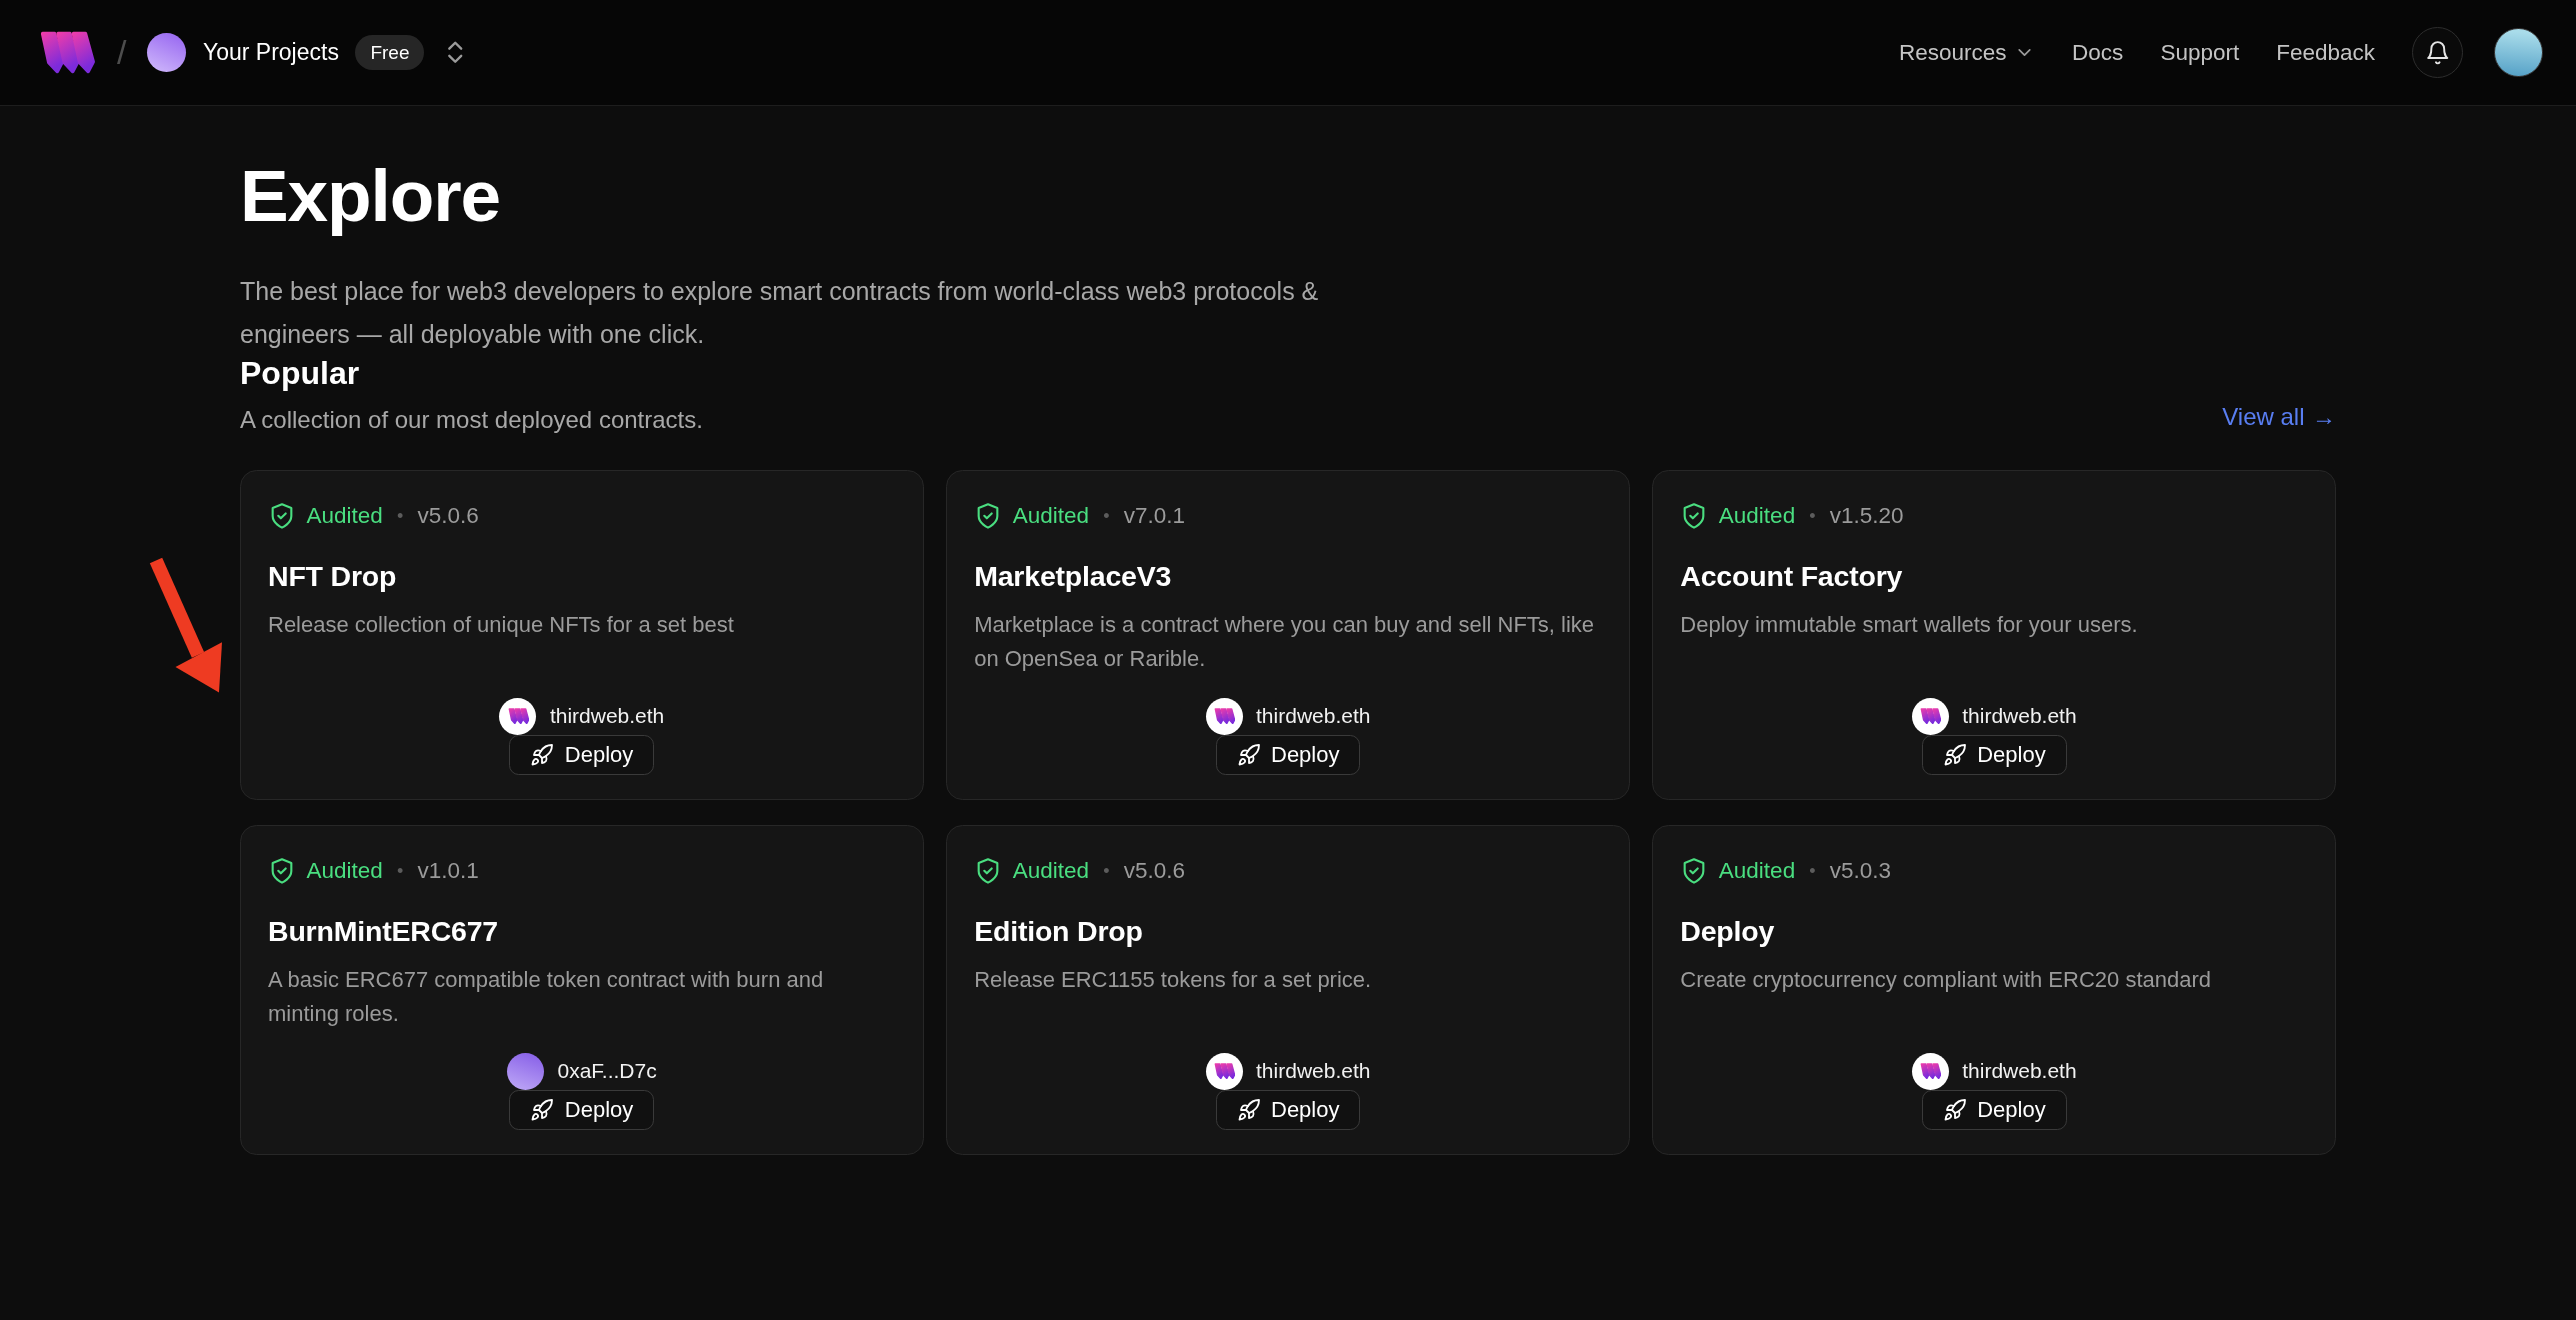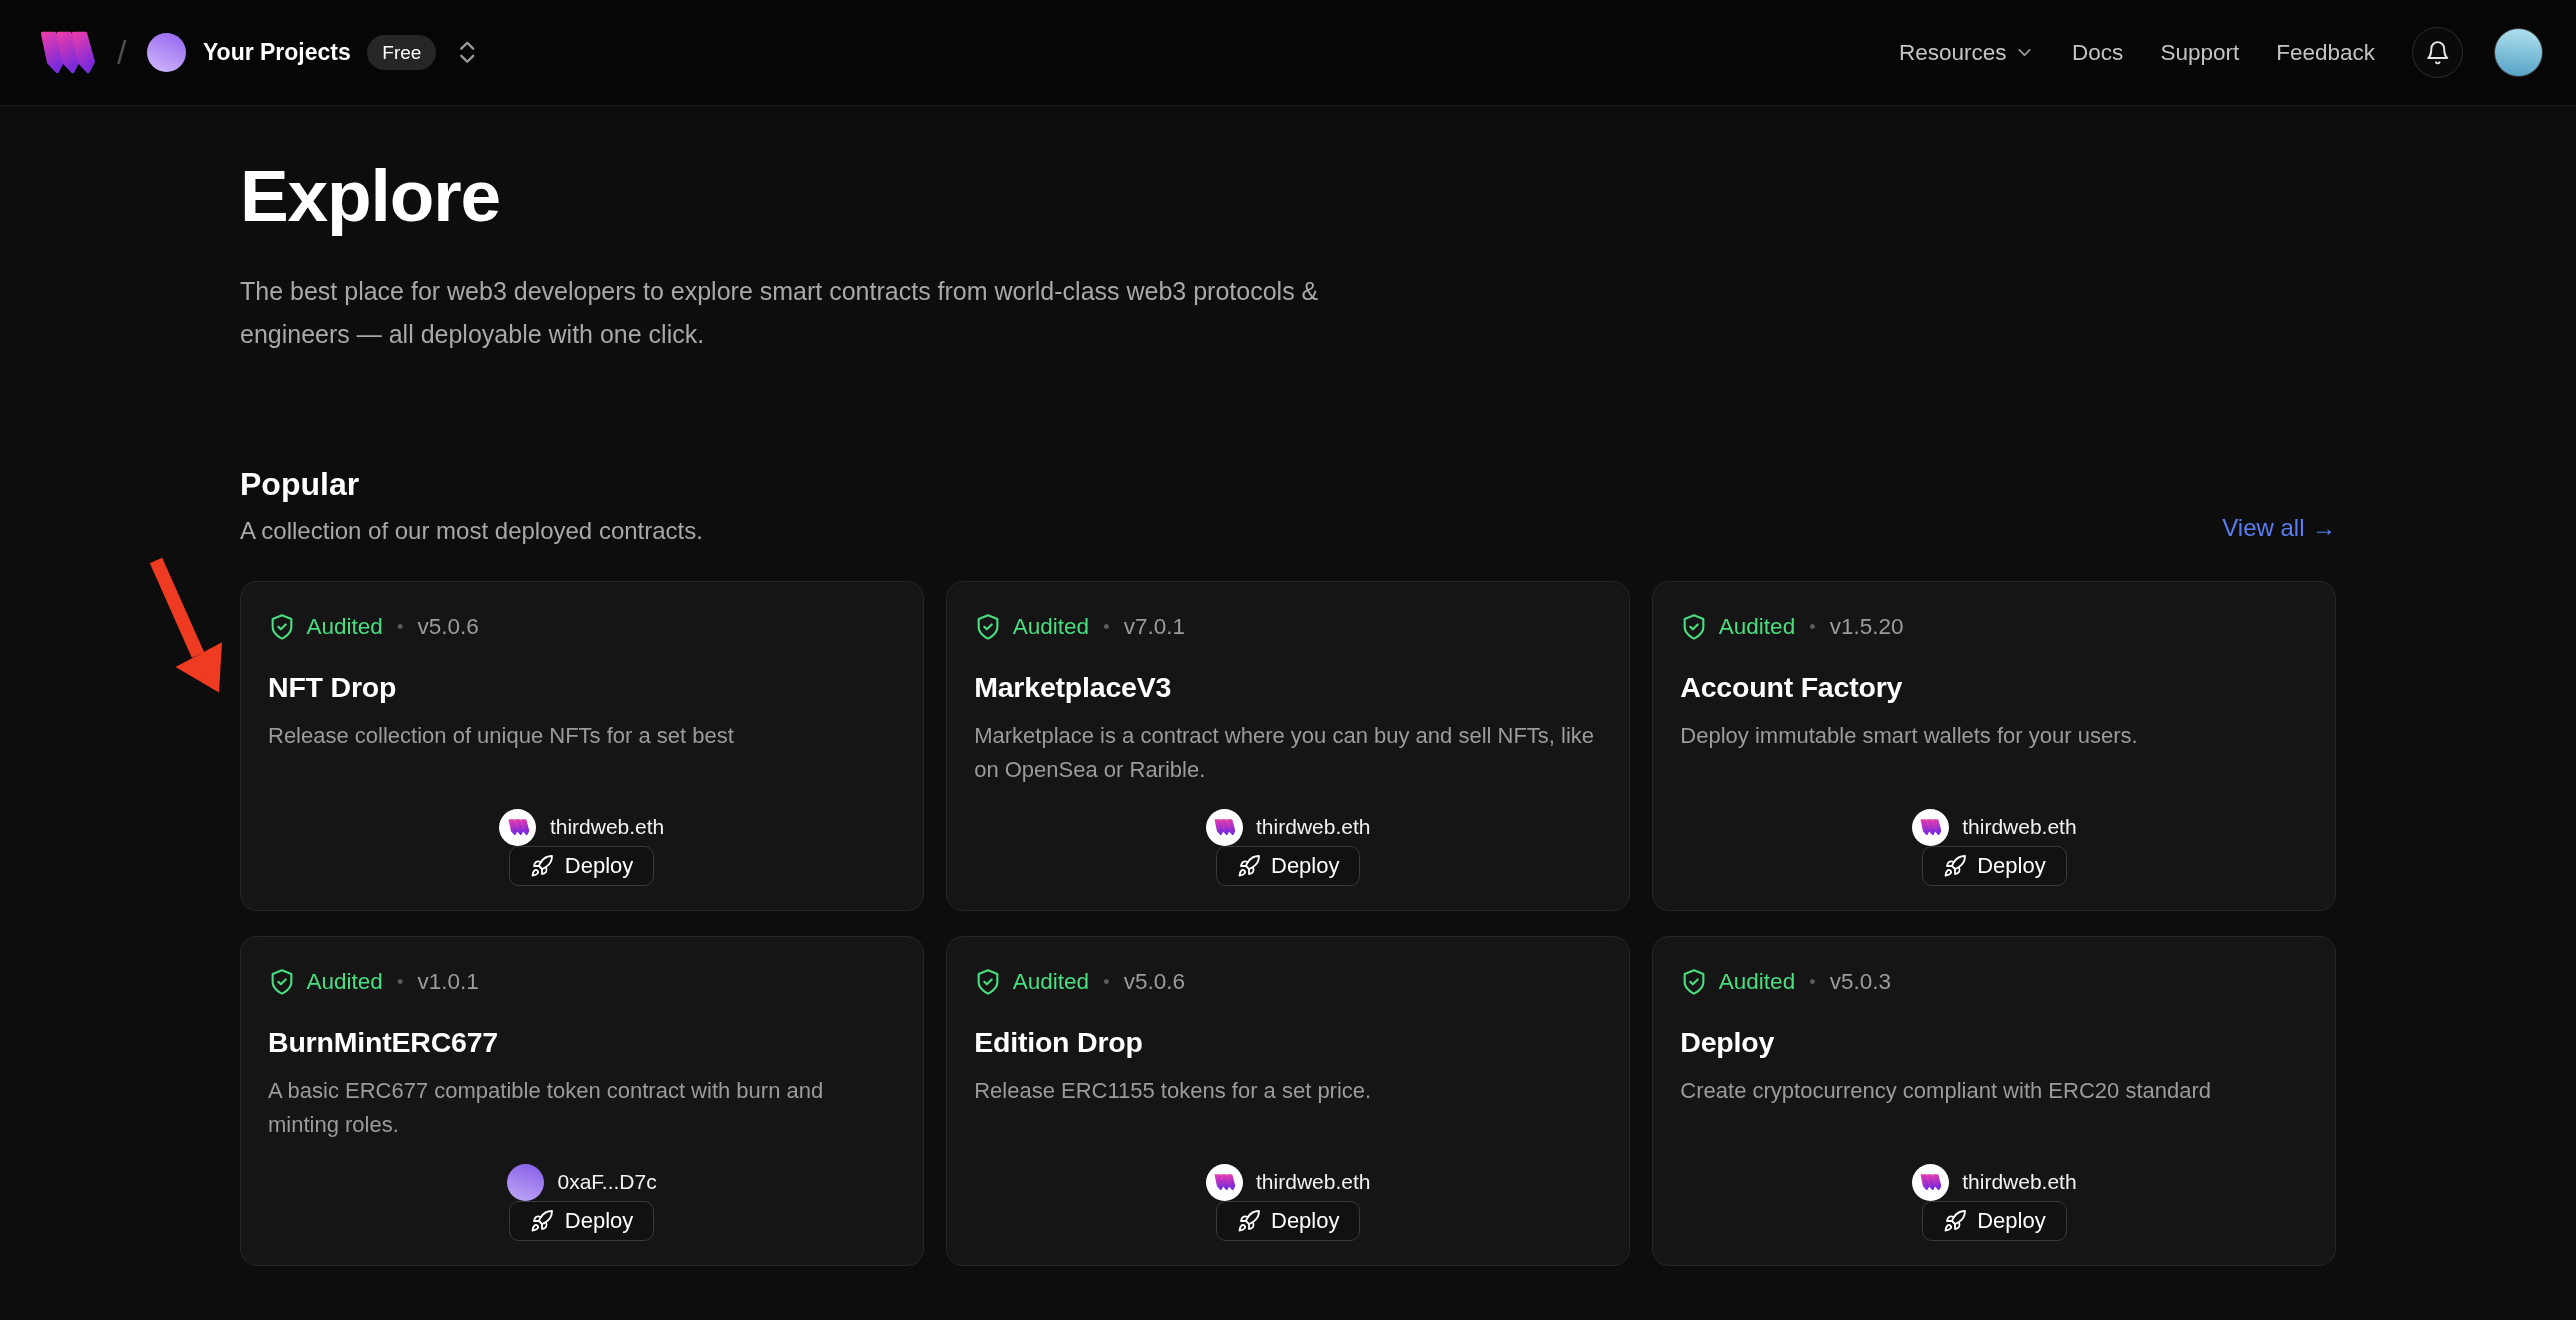--- a/index.html
+++ b/index.html
@@ -22,21 +22,21 @@
     padding:0 33px 0 36px;
   }
   .nav-left { display:flex; align-items:center; gap:21px; }
   .logo-mark { width:60px; height:43px; cursor:pointer; }
   .slash { color:#4d4d4d; font-size:34px; font-weight:400; }
   .project-switcher { display:flex; align-items:center; gap:16.5px; cursor:pointer; }
   .project-avatar {
     width:39px; height:39px; border-radius:50%;
     background:linear-gradient(205deg,#9d6ff2 15%,#cbb2fa 90%);
   }
-  .project-name { font-size:23px; font-weight:700; color:#fff; }
+  .project-name { font-size:23px; font-weight:400; color:#fff; }
   .plan-badge {
     background:#262626; color:#ffffff;
     font-size:19px; font-weight:500;
     padding:6.7px 15px; border-radius:749px;
   }
   .updown-icon { width:28.5px; height:28.5px; color:#9a9a9a; }
 
   .nav-right { display:flex; align-items:center; gap:37px; }
   .nav-link {
     color:#c4c4c4; font-size:22.5px; text-decoration:none; cursor:pointer;
@@ -63,21 +63,20 @@
   .page-title {
     font-size:73px; font-weight:700; letter-spacing:-1.1px; color:#fff;
   }
   .page-desc {
     margin-top:33px;
     font-size:25px; line-height:1.7; color:#a8a8a8;
     max-width:1110px;
   }
 
   .section-head {
-    margin-top:111px;
     display:flex; justify-content:space-between; align-items:flex-end;
   }
   .section-title { font-size:32px; font-weight:700; color:#fff; }
   .section-sub { margin-top:13.5px; font-size:24px; color:#a8a8a8; }
   .view-all {
     color:#597ef2; font-size:24px; font-weight:500;
     display:flex; align-items:center; gap:7.5px;
     margin-bottom:3px; cursor:pointer; text-decoration:none;justify-content:flex-end;
   }
 

